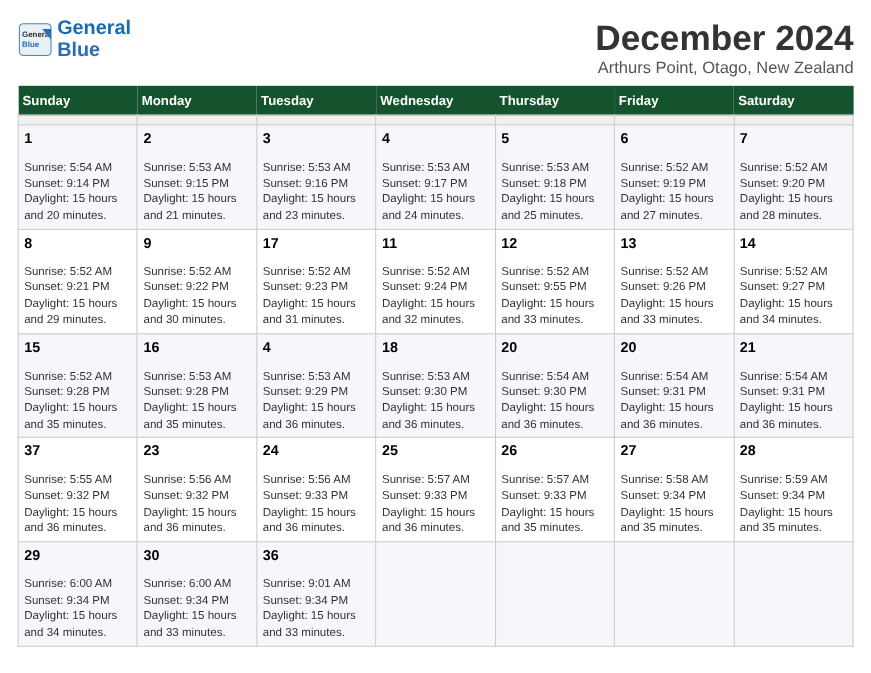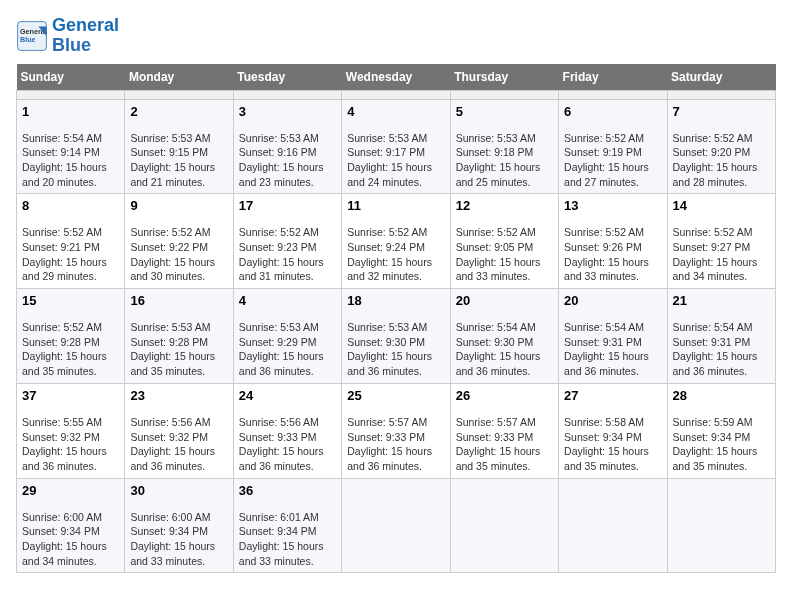--- a/index.html
+++ b/index.html
@@ -45,21 +45,21 @@
     .location-title {
       font-size: 15px;
       color: #555;
     }
     table {
       width: 100%;
       border-collapse: collapse;
       font-size: 10.5px;
     }
     th {
-      background-color: #737373;
+      background-color: #14532d;
       color: #fff;
       padding: 6px 4px;
       text-align: left;
       font-size: 12px;
       font-weight: bold;
     }
     td {
       border: 1px solid #ccc;
       padding: 4px 5px;
       vertical-align: top;
@@ -96,20 +96,24 @@
       <text x="5" y="28" font-size="9" font-weight="bold" fill="#2a6db5">Blue</text>
       <polygon points="28,8 38,8 38,20" fill="#2a6db5"></polygon>
     </svg>
     <div>
       <div class="logo-text">
         <span>General</span><br>
         <span style="color:#2a6db5;">Blue</span>
       </div>
     </div>
   </div>
+  <div class="title-section">
+    <div class="month-title">December 2024</div>
+    <div class="location-title">Arthurs Point, Otago, New Zealand</div>
+  </div>
 </div>
 
 <table>
   <thead>
     <tr>
     <th>Sunday</th>
         <th>Monday</th>
         <th>Tuesday</th>
         <th>Wednesday</th>
         <th>Thursday</th>
@@ -215,21 +219,21 @@
         <div class="day-data">
           <span>Sunrise: 5:52 AM</span><br>
           <span>Sunset: 9:24 PM</span><br>
           <span>Daylight: 15 hours and 32 minutes.</span>
         </div>
       </td>
         <td>
         <span class="day-num">12</span>
         <div class="day-data">
           <span>Sunrise: 5:52 AM</span><br>
-          <span>Sunset: 9:05 PM</span><br>
+          <span>Sunset: 9:55 PM</span><br>
           <span>Daylight: 15 hours and 33 minutes.</span>
         </div>
       </td>
         <td>
         <span class="day-num">13</span>
         <div class="day-data">
           <span>Sunrise: 5:52 AM</span><br>
           <span>Sunset: 9:26 PM</span><br>
           <span>Daylight: 15 hours and 33 minutes.</span>
         </div>
@@ -372,21 +376,21 @@
         <span class="day-num">30</span>
         <div class="day-data">
           <span>Sunrise: 6:00 AM</span><br>
           <span>Sunset: 9:34 PM</span><br>
           <span>Daylight: 15 hours and 33 minutes.</span>
         </div>
       </td>
         <td>
         <span class="day-num">36</span>
         <div class="day-data">
-          <span>Sunrise: 6:01 AM</span><br>
+          <span>Sunrise: 9:01 AM</span><br>
           <span>Sunset: 9:34 PM</span><br>
           <span>Daylight: 15 hours and 33 minutes.</span>
         </div>
       </td>
         <td class="empty"></td>
         <td class="empty"></td>
         <td class="empty"></td>
         <td class="empty"></td>
       </tr>
     </tbody>

